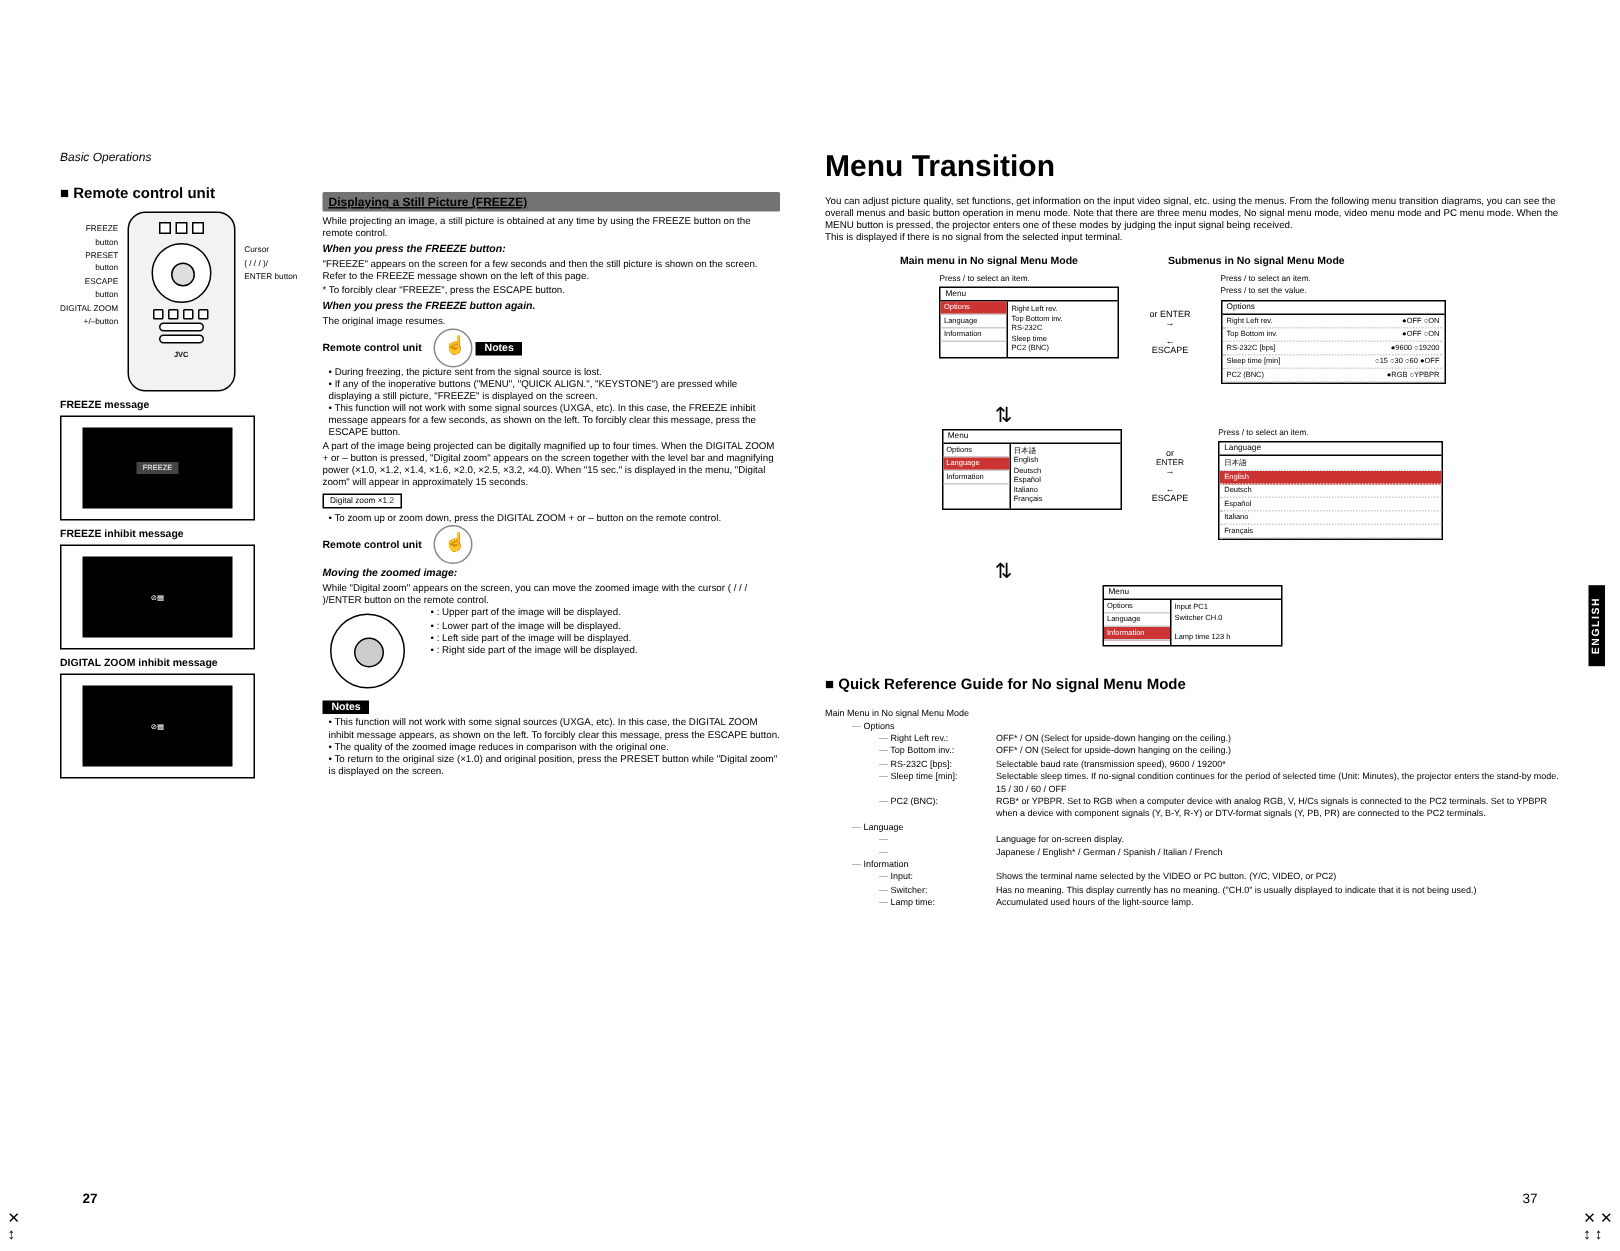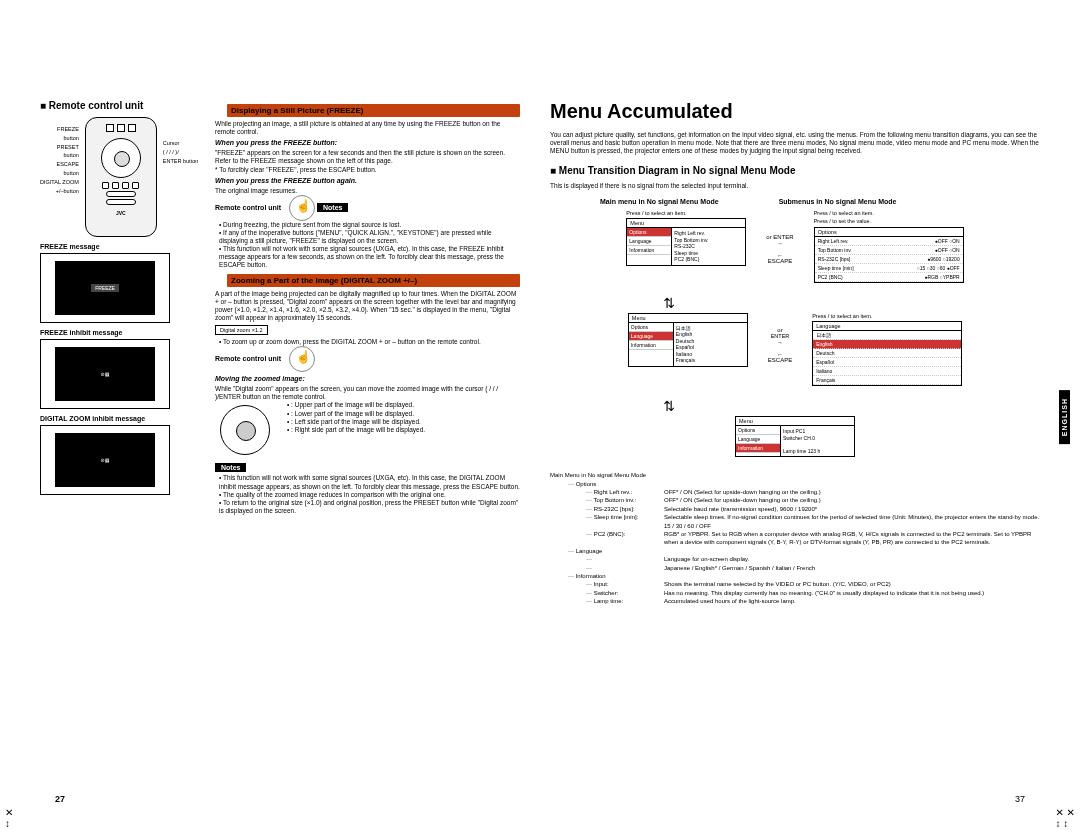--- a/index.html
+++ b/index.html
@@ -17,21 +17,21 @@
 }
 .page-left, .page-right { flex: 1; display: flex; flex-direction: column; }
 .page-left { flex: 0 0 480px; }
 .header-left { font-style: italic; font-size: 8px; margin-bottom: 15px; }
 .col-row { display: flex; gap: 15px; }
 .col-a { flex: 0 0 160px; }
 .col-b { flex: 1; }
 h1 { font-size: 20px; font-weight: bold; margin-bottom: 8px; }
 h2 { font-size: 10px; font-weight: bold; margin-bottom: 6px; }
 h2::before { content: "■ "; }
-h3.band { font-size: 8px; font-weight: bold; background: #c2410c; padding: 2px 4px; margin: 4px 0 3px 12px; border-radius:1px; }
+h3.band { font-size: 8px; font-weight: bold; background: #737373; padding: 2px 4px; margin: 4px 0 3px 0; border-radius:1px;text-decoration:underline; }
 .small-b { font-size: 7px; font-weight: bold; margin: 3px 0; }
 .ital-b { font-size: 7px; font-weight: bold; font-style: italic; margin: 3px 0; }
 .notes-chip { background: #000; color: #fff; padding: 1px 6px; font-size: 7px; font-weight: bold; display: inline-block; margin: 4px 0 2px 0; }
 .screen-box { border: 1px solid #000; width: 130px; height: 70px; background:#fff; display:flex; align-items:center; justify-content:center; margin-bottom:6px;}
 .screen-inner-dark { background: #000; width: 100px; height: 54px; display:flex;align-items:center;justify-content:center; color:#fff; font-size:5px;}
 .chip { background:#444; color:#fff; padding:1px 4px; font-size:5px;}
 p, li { font-size: 6.5px; line-height: 1.25; }
 ul { list-style: none; padding-left: 4px; }
 ul li::before { content: "• "; }
 .remote-wrap { display:flex; gap:6px; margin-bottom:6px;}
@@ -78,20 +78,21 @@
 .qr-tree .lvl2{margin-left:36px;display:flex;gap:6px;}
 .qr-tree .lvl2 .k{flex:0 0 72px;}
 .qr-tree .lvl2 .k::before{content:"— ";color:#888;}
 .qr-tree .lvl1::before{content:"— ";color:#888;}
 .arrupdown{font-size:14px;text-align:center;color:#000;letter-spacing:2px;margin:2px 0;}
 </style>
 </head>
 <body>
 
 <div class="page-left">
+  <div class="header-left">Basic Operations</div>
 
   <div class="col-row">
 
     <div class="col-a">
       <h2>Remote control unit</h2>
 
       <div class="remote-wrap">
         <div class="remote-labels-l" style="white-space:pre-line;">FREEZE
 button
 PRESET
@@ -157,21 +158,20 @@
       <div class="small-b" style="display:inline-block;">Remote control unit</div>
       <span class="hand-icon"></span>
 
       <div class="notes-chip">Notes</div>
       <ul id="notes1">
           <li>During freezing, the picture sent from the signal source is lost.</li>
           <li>If any of the inoperative buttons ("MENU", "QUICK ALIGN.", "KEYSTONE") are pressed while displaying a still picture, "FREEZE" is displayed on the screen.</li>
           <li>This function will not work with some signal sources (UXGA, etc). In this case, the FREEZE inhibit message appears for a few seconds, as shown on the left. To forcibly clear this message, press the ESCAPE button.</li>
         </ul>
 
-      <h3 class="band">Zooming a Part of the Image (DIGITAL ZOOM +/–)</h3>
       <p>A part of the image being projected can be digitally magnified up to four times. When the DIGITAL ZOOM + or – button is pressed, "Digital zoom" appears on the screen together with the level bar and magnifying power (×1.0, ×1.2, ×1.4, ×1.6, ×2.0, ×2.5, ×3.2, ×4.0). When "15 sec." is displayed in the menu, "Digital zoom" will appear in approximately 15 seconds.</p>
       <div class="mini-chip">Digital zoom   ×1.2</div>
       <ul>
           <li>To zoom up or zoom down, press the DIGITAL ZOOM + or – button on the remote control.</li>
         </ul>
       <div class="small-b" style="display:inline-block;">Remote control unit</div>
       <span class="hand-icon"></span>
 
       <div class="ital-b">Moving the zoomed image:</div>
       <p>While "Digital zoom" appears on the screen, you can move the zoomed image with the cursor ( / / / )/ENTER button on the remote control.</p>
@@ -193,24 +193,23 @@
       <ul id="notes2">
           <li>This function will not work with some signal sources (UXGA, etc). In this case, the DIGITAL ZOOM inhibit message appears, as shown on the left. To forcibly clear this message, press the ESCAPE button.</li>
           <li>The quality of the zoomed image reduces in comparison with the original one.</li>
           <li>To return to the original size (×1.0) and original position, press the PRESET button while "Digital zoom" is displayed on the screen.</li>
         </ul>
     </div>
   </div>
 </div>
 
 <div class="page-right">
-  <h1>Menu Accumulated</h1>
+  <h1>Menu Transition</h1>
   <p>You can adjust picture quality, set functions, get information on the input video signal, etc. using the menus. From the following menu transition diagrams, you can see the overall menus and basic button operation in menu mode. Note that there are three menu modes, No signal menu mode, video menu mode and PC menu mode. When the MENU button is pressed, the projector enters one of these modes by judging the input signal being received.</p>
 
-  <h2 style="margin-top:10px;">Menu Transition Diagram in No signal Menu Mode</h2>
   <p>This is displayed if there is no signal from the selected input terminal.</p>
 
   <div style="display:flex;gap:60px;margin:4px 0 2px 50px;">
     <div class="small-b">Main menu in No signal Menu Mode</div>
     <div class="small-b">Submenus in No signal Menu Mode</div>
   </div>
 
   <div class="diagram-row">
     <div class="diagram-col">
       <div class="arrow-lbl tiny">Press   /   to select an item.</div>
@@ -333,20 +332,21 @@
             </div>
             <div class="content" style="white-space:pre-line;">Input          PC1
 Switcher      CH.0
 
 Lamp time     123 h</div>
           </div>
         </div>
     </div>
   </div>
 
+  <h2 style="margin-top:10px;">Quick Reference Guide for No signal Menu Mode</h2>
   <div class="qr-tree">
     <div>Main Menu in No signal Menu Mode</div>
     <div id="qrTree">
         <div class="lvl1">Options</div>
         <div class="lvl2">
           <span class="k">Right Left rev.:</span>
           <span class="v">OFF* / ON (Select for upside-down hanging on the ceiling.)</span>
         </div>
         <div class="lvl2">
           <span class="k">Top Bottom inv.:</span>

